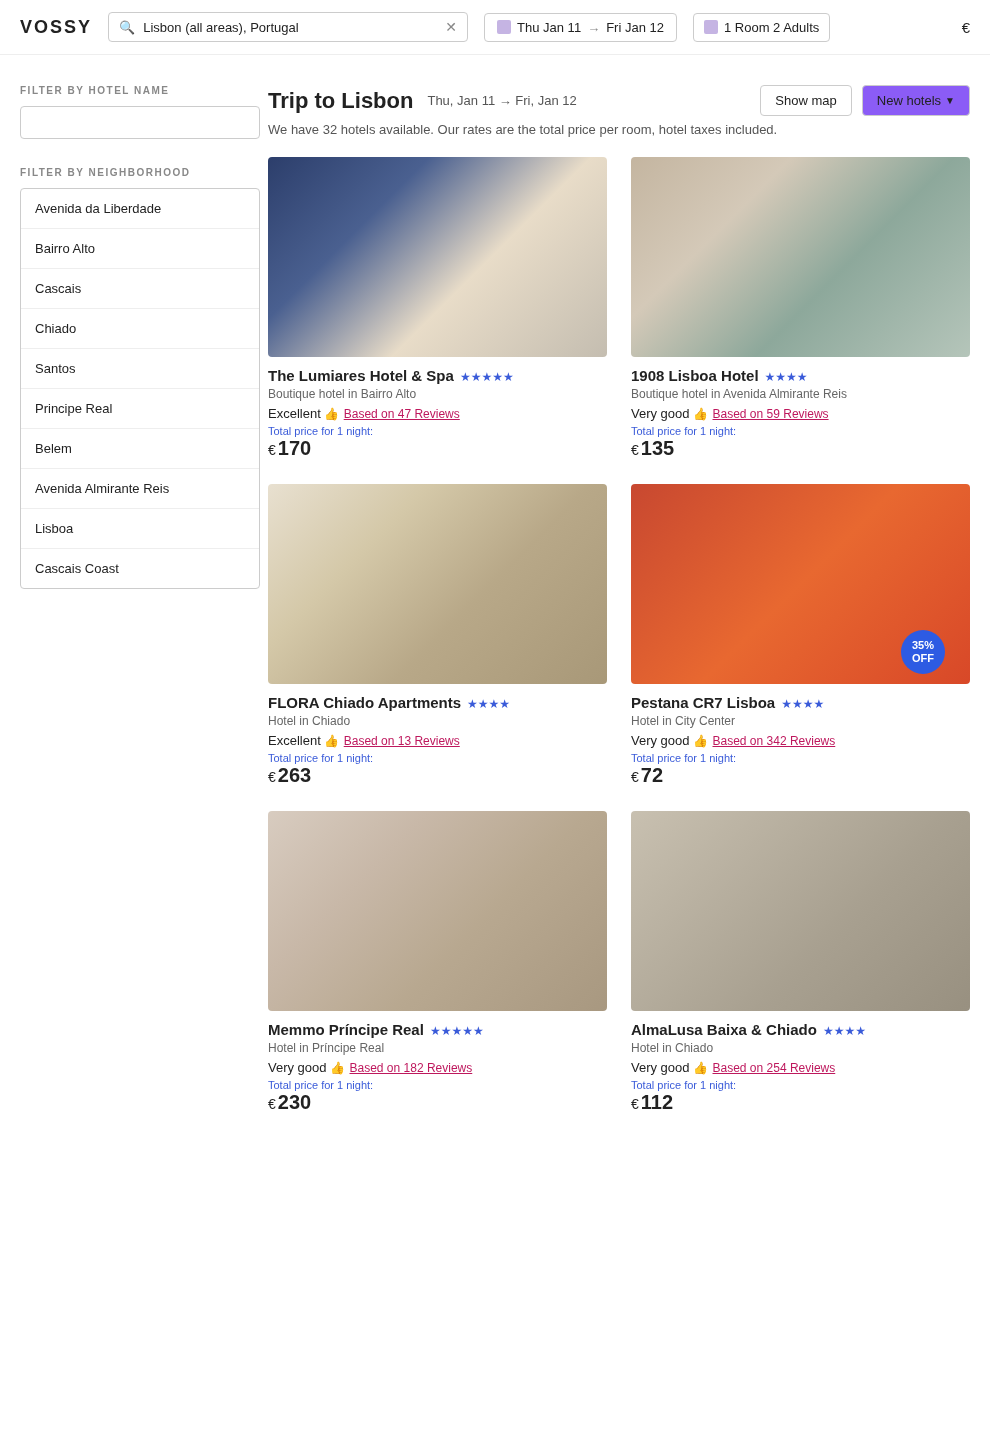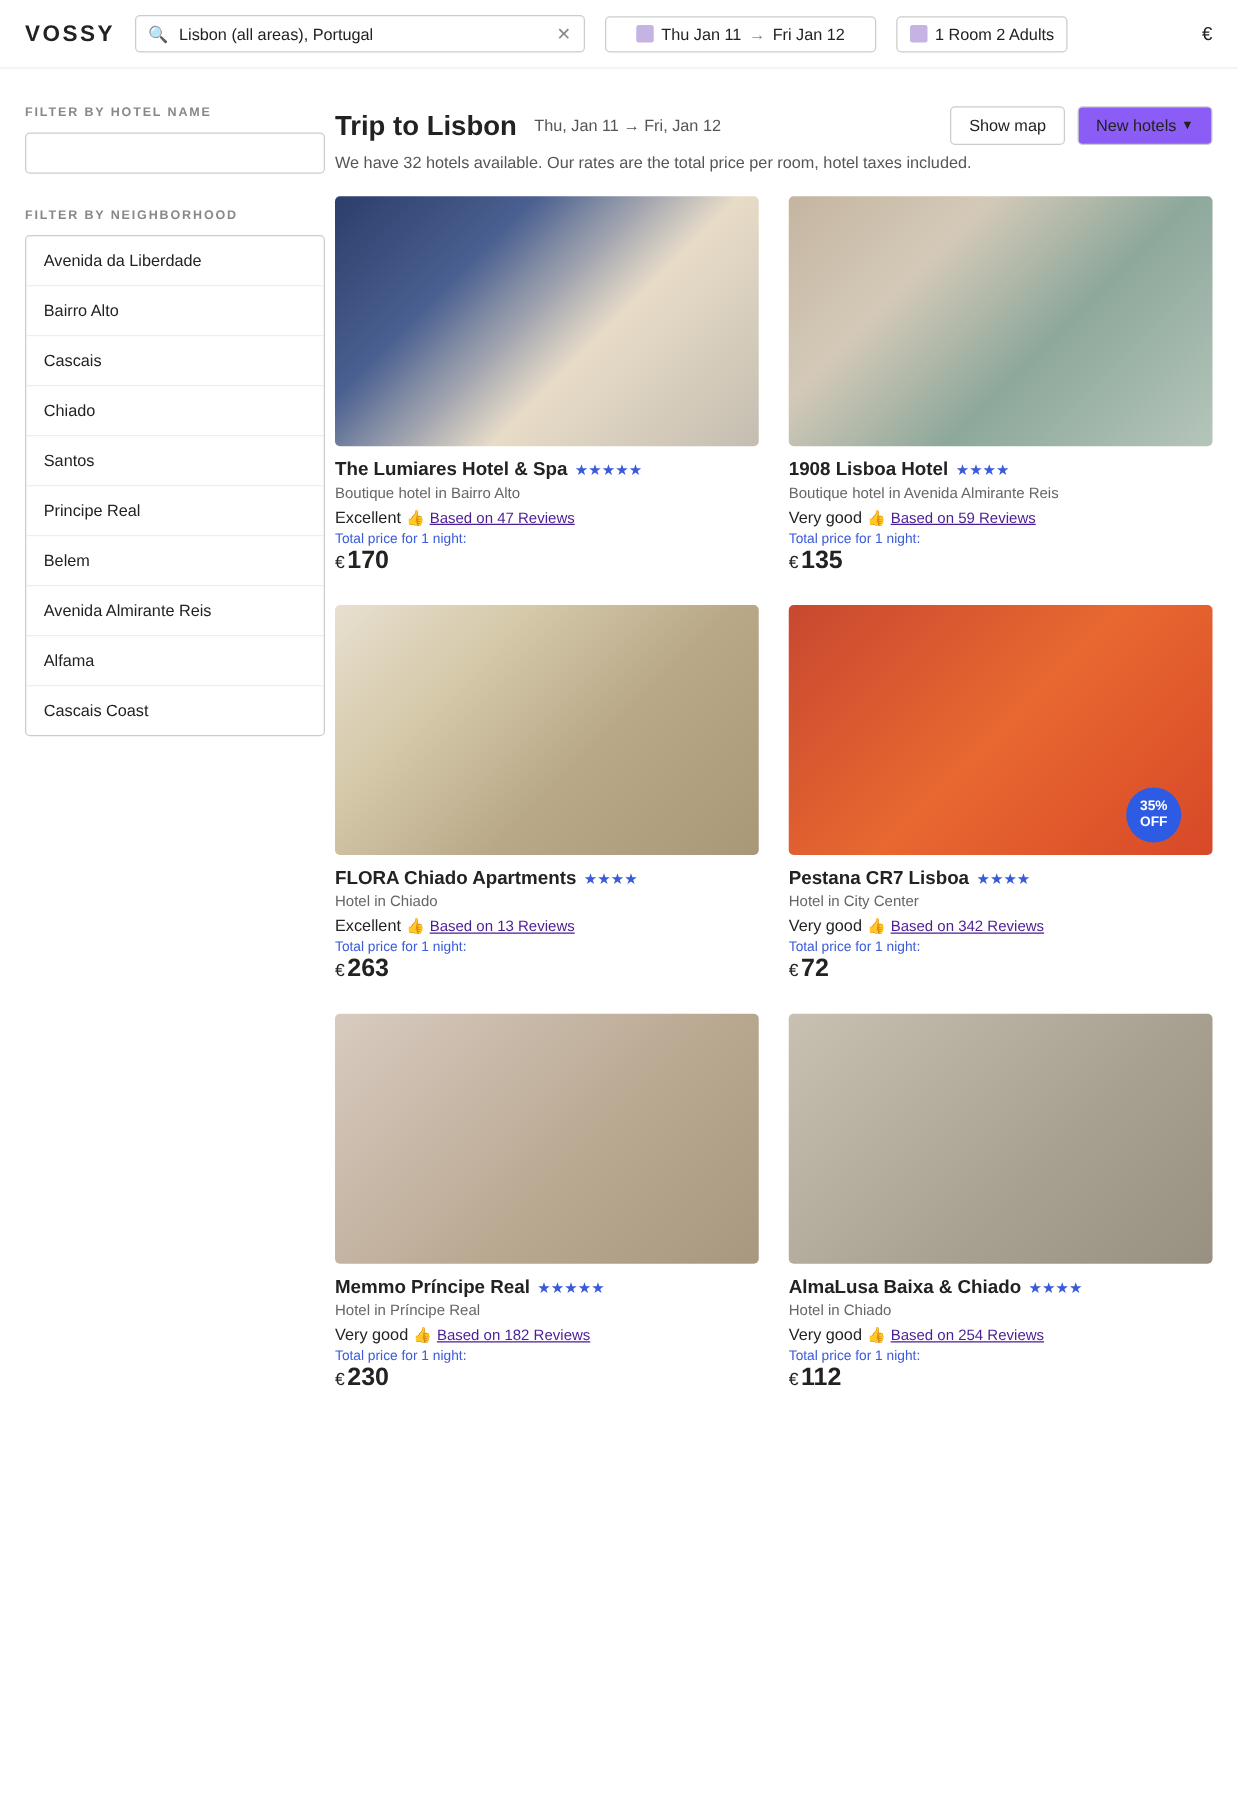--- a/index.html
+++ b/index.html
@@ -41,21 +41,21 @@
       color: #222;
     }
     .search-icon-inline { color: #888; font-size: 13px; }
     .clear-icon { color: #888; cursor: pointer; font-size: 14px; }
     .header-date {
       display: flex;
       align-items: center;
       gap: 6px;
       font-size: 13px;
       color: #222;
-      padding: 6px 24px;
+      padding: 6px 12px;
       border: 1px solid #ccc;
       border-radius: 4px;
     }
     .header-arrow { color: #888; }
     .color-swatch { width: 14px; height: 14px; border-radius: 2px; background: #c5b4e3; display: inline-block; }
     .header-rooms {
       font-size: 13px;
       color: #222;
       padding: 6px 10px;
       border: 1px solid #ccc;
@@ -233,21 +233,21 @@
       margin-bottom: 4px;
     }
     .rating-label {
       font-size: 13px;
       font-weight: 500;
       color: #222;
     }
     .thumb-icon { font-size: 12px; color: #3a5bd9; }
     .reviews-link {
       font-size: 12px;
-      color: #4c1d95;
+      color: #be185d;
       text-decoration: underline;
       cursor: pointer;
     }
     .price-label {
       font-size: 11px;
       color: #3a5bd9;
       margin-top: 4px;
     }
     .hotel-price {
       font-size: 20px;
@@ -306,21 +306,21 @@
     <div class="neighborhood-list">
 
         <div class="neighborhood-item">Avenida da Liberdade</div>
         <div class="neighborhood-item">Bairro Alto</div>
         <div class="neighborhood-item">Cascais</div>
         <div class="neighborhood-item">Chiado</div>
         <div class="neighborhood-item">Santos</div>
         <div class="neighborhood-item">Principe Real</div>
         <div class="neighborhood-item">Belem</div>
         <div class="neighborhood-item">Avenida Almirante Reis</div>
-        <div class="neighborhood-item">Alfama</div>
+        <div class="neighborhood-item">Lisboa</div>
         <div class="neighborhood-item">Cascais Coast</div>
       </div>
   </aside>
 
   <main class="main-content">
 
     <div class="trip-header">
       <div class="trip-title-group">
         <h1 class="trip-title">Trip to Lisbon</h1>
         <div class="trip-dates">

